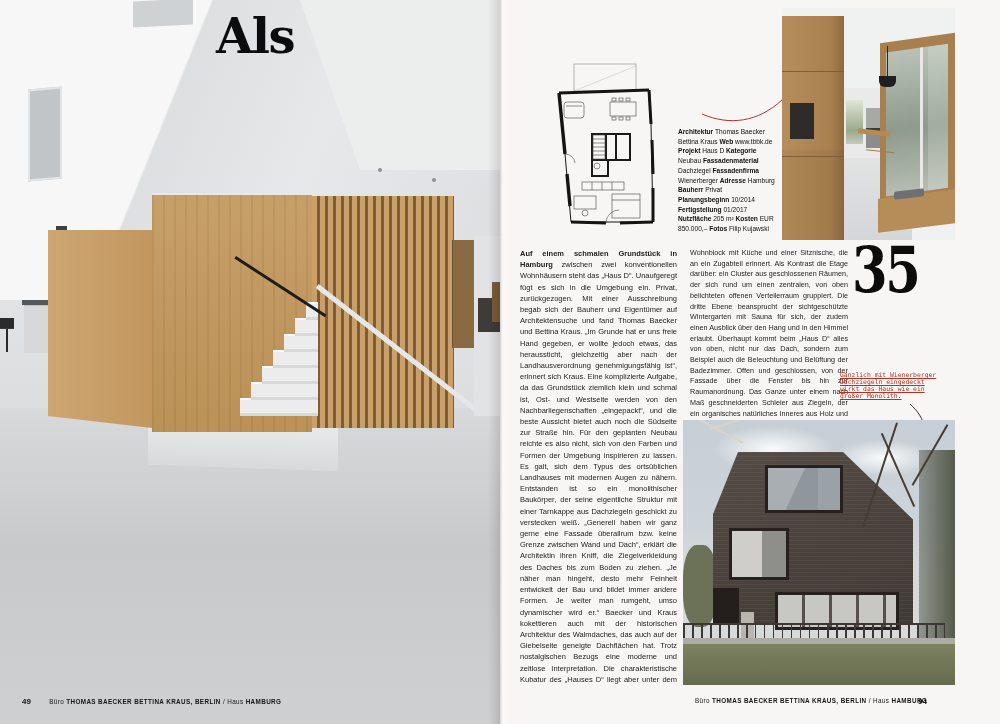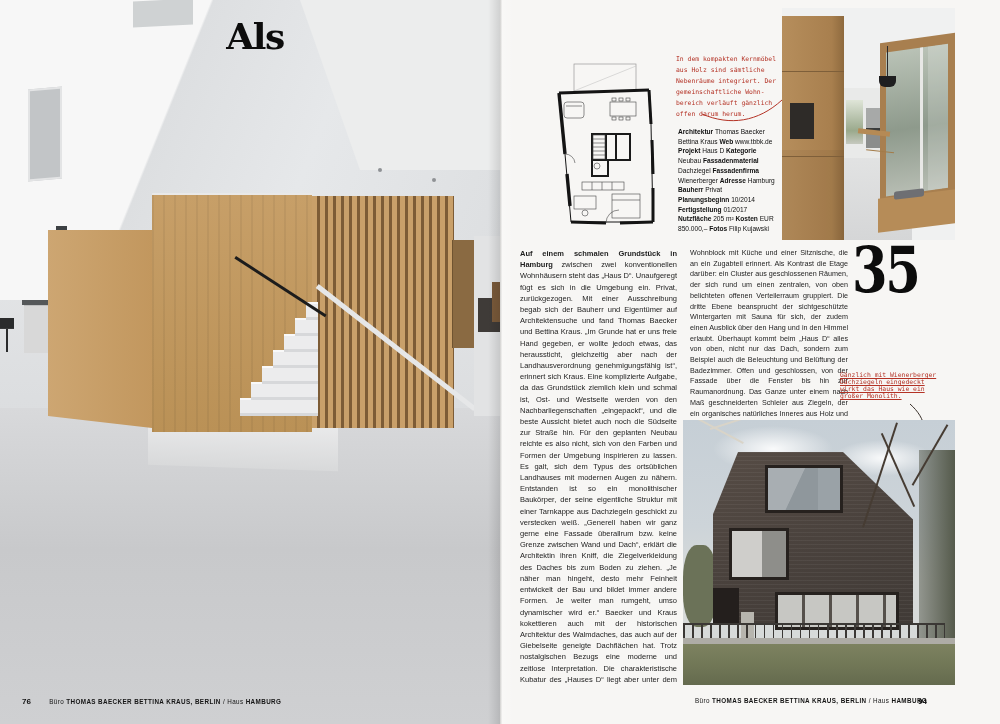--- a/index.html
+++ b/index.html
@@ -45,21 +45,21 @@
   .oak-tall{left:452px;top:240px;width:22px;height:108px;background:#8a6a42;border-left:1px solid #6f5330;}
   .hallway{left:474px;top:236px;width:26px;height:180px;background:#e2e3e4;}
   .hall-desk{left:478px;top:298px;width:22px;height:34px;background:#3f3b38;}
   .hall-door{left:492px;top:282px;width:8px;height:40px;background:#7a5a3a;}
   .handrail{left:236px;top:256px;width:108px;height:3px;background:#1c1c1c;transform:rotate(33deg);transform-origin:left top;}
   .step{position:absolute;background:#ececed;border-top:2px solid #f9f9f9;box-shadow:inset 0 -3px 0 #d7d8da;}
 
   
   .title{left:133px;top:16px;width:244px;text-align:center;color:#0c0c0c;
     font-family:"DejaVu Serif","Liberation Serif",serif;font-weight:700;
-    font-size:36px;line-height:40px;letter-spacing:-1.5px;}
+    font-size:48px;line-height:40px;letter-spacing:-1.5px;}
   .footer{top:697px;font-size:6.3px;letter-spacing:0.4px;color:#141414;white-space:nowrap;}
   .footer b{font-weight:700;}
   .pgnum{font-weight:700;font-size:8px;letter-spacing:0;}
 
   
   .plan{left:52px;top:62px;width:124px;height:173px;}
   .cap{color:#b43225;font-family:"DejaVu Sans Mono","Liberation Mono",monospace;
     font-size:6.4px;line-height:11px;white-space:pre-line;}
   .cap-top{left:176px;top:54px;width:108px;}
   .cap-right{left:340px;top:372px;width:110px;line-height:7px;text-decoration:underline;}
@@ -158,21 +158,21 @@
       <div class="abs step" style="left:295px;top:318px;width:23px;height:16px;"></div>
       <div class="abs step" style="left:306px;top:302px;width:12px;height:16px;"></div>
       <div class="abs handrail"></div>
     </div>
 
     <div class="abs title">
       <div>Als</div>
     </div>
 
     <div class="abs footer" style="left:22px;">
-      <span class="pgnum">76</span>
+      <span class="pgnum">49</span>
       <span style="display:inline-block;width:14px;"></span>
       <span>Büro</span>
       <b>THOMAS BAECKER BETTINA KRAUS, BERLIN</b>
       <span>/</span>
       <span>Haus</span>
       <b>HAMBURG</b>
     </div>
   </div>
 
   <div class="page page-right">
@@ -222,26 +222,20 @@
         <rect x="60" y="132" width="28" height="24"></rect>
         <line x1="60" y1="138" x2="88" y2="138"></line>
         <rect x="22" y="134" width="22" height="13"></rect>
         <circle cx="33" cy="151" r="3"></circle>
         <circle cx="45" cy="104" r="3"></circle>
         <path d="M54,161 A 13 13 0 0 1 67 148"></path>
         <path d="M13,92 A 10 10 0 0 1 23 101"></path>
       </g>
     </svg>
 
-    <div class="abs cap cap-top">In dem kompakten Kernmöbel
-aus Holz sind sämtliche
-Nebenräume integriert. Der
-gemeinschaftliche Wohn-
-bereich verläuft gänzlich
-offen darum herum.</div>
     <svg class="abs anno" style="left:196px;top:92px;width:92px;height:40px;" viewBox="0 0 92 40">
       <path d="M6,22 C 34,34 62,30 86,8" stroke="#b43225" stroke-width="1" fill="none"></path>
     </svg>
 
     <div class="abs infobox"><b>Architektur </b>Thomas Baecker Bettina Kraus <b>Web </b>www.tbbk.de <b>Projekt </b>Haus D <b>Kategorie </b>Neubau <b>Fassadenmaterial </b>Dachziegel <b>Fassadenfirma </b>Wienerberger <b>Adresse </b>Hamburg <b>Bauherr </b>Privat <b>Planungsbeginn </b>10/2014 <b>Fertigstellung </b>01/2017 <b>Nutzfläche </b>205 m² <b>Kosten </b>EUR 850.000,– <b>Fotos </b>Filip Kujawski </div>
 
     <div class="abs ph-kit">
       <div class="abs kit-floor"></div>
       <div class="abs kit-back"></div>
       <div class="abs kit-farwin"></div>

